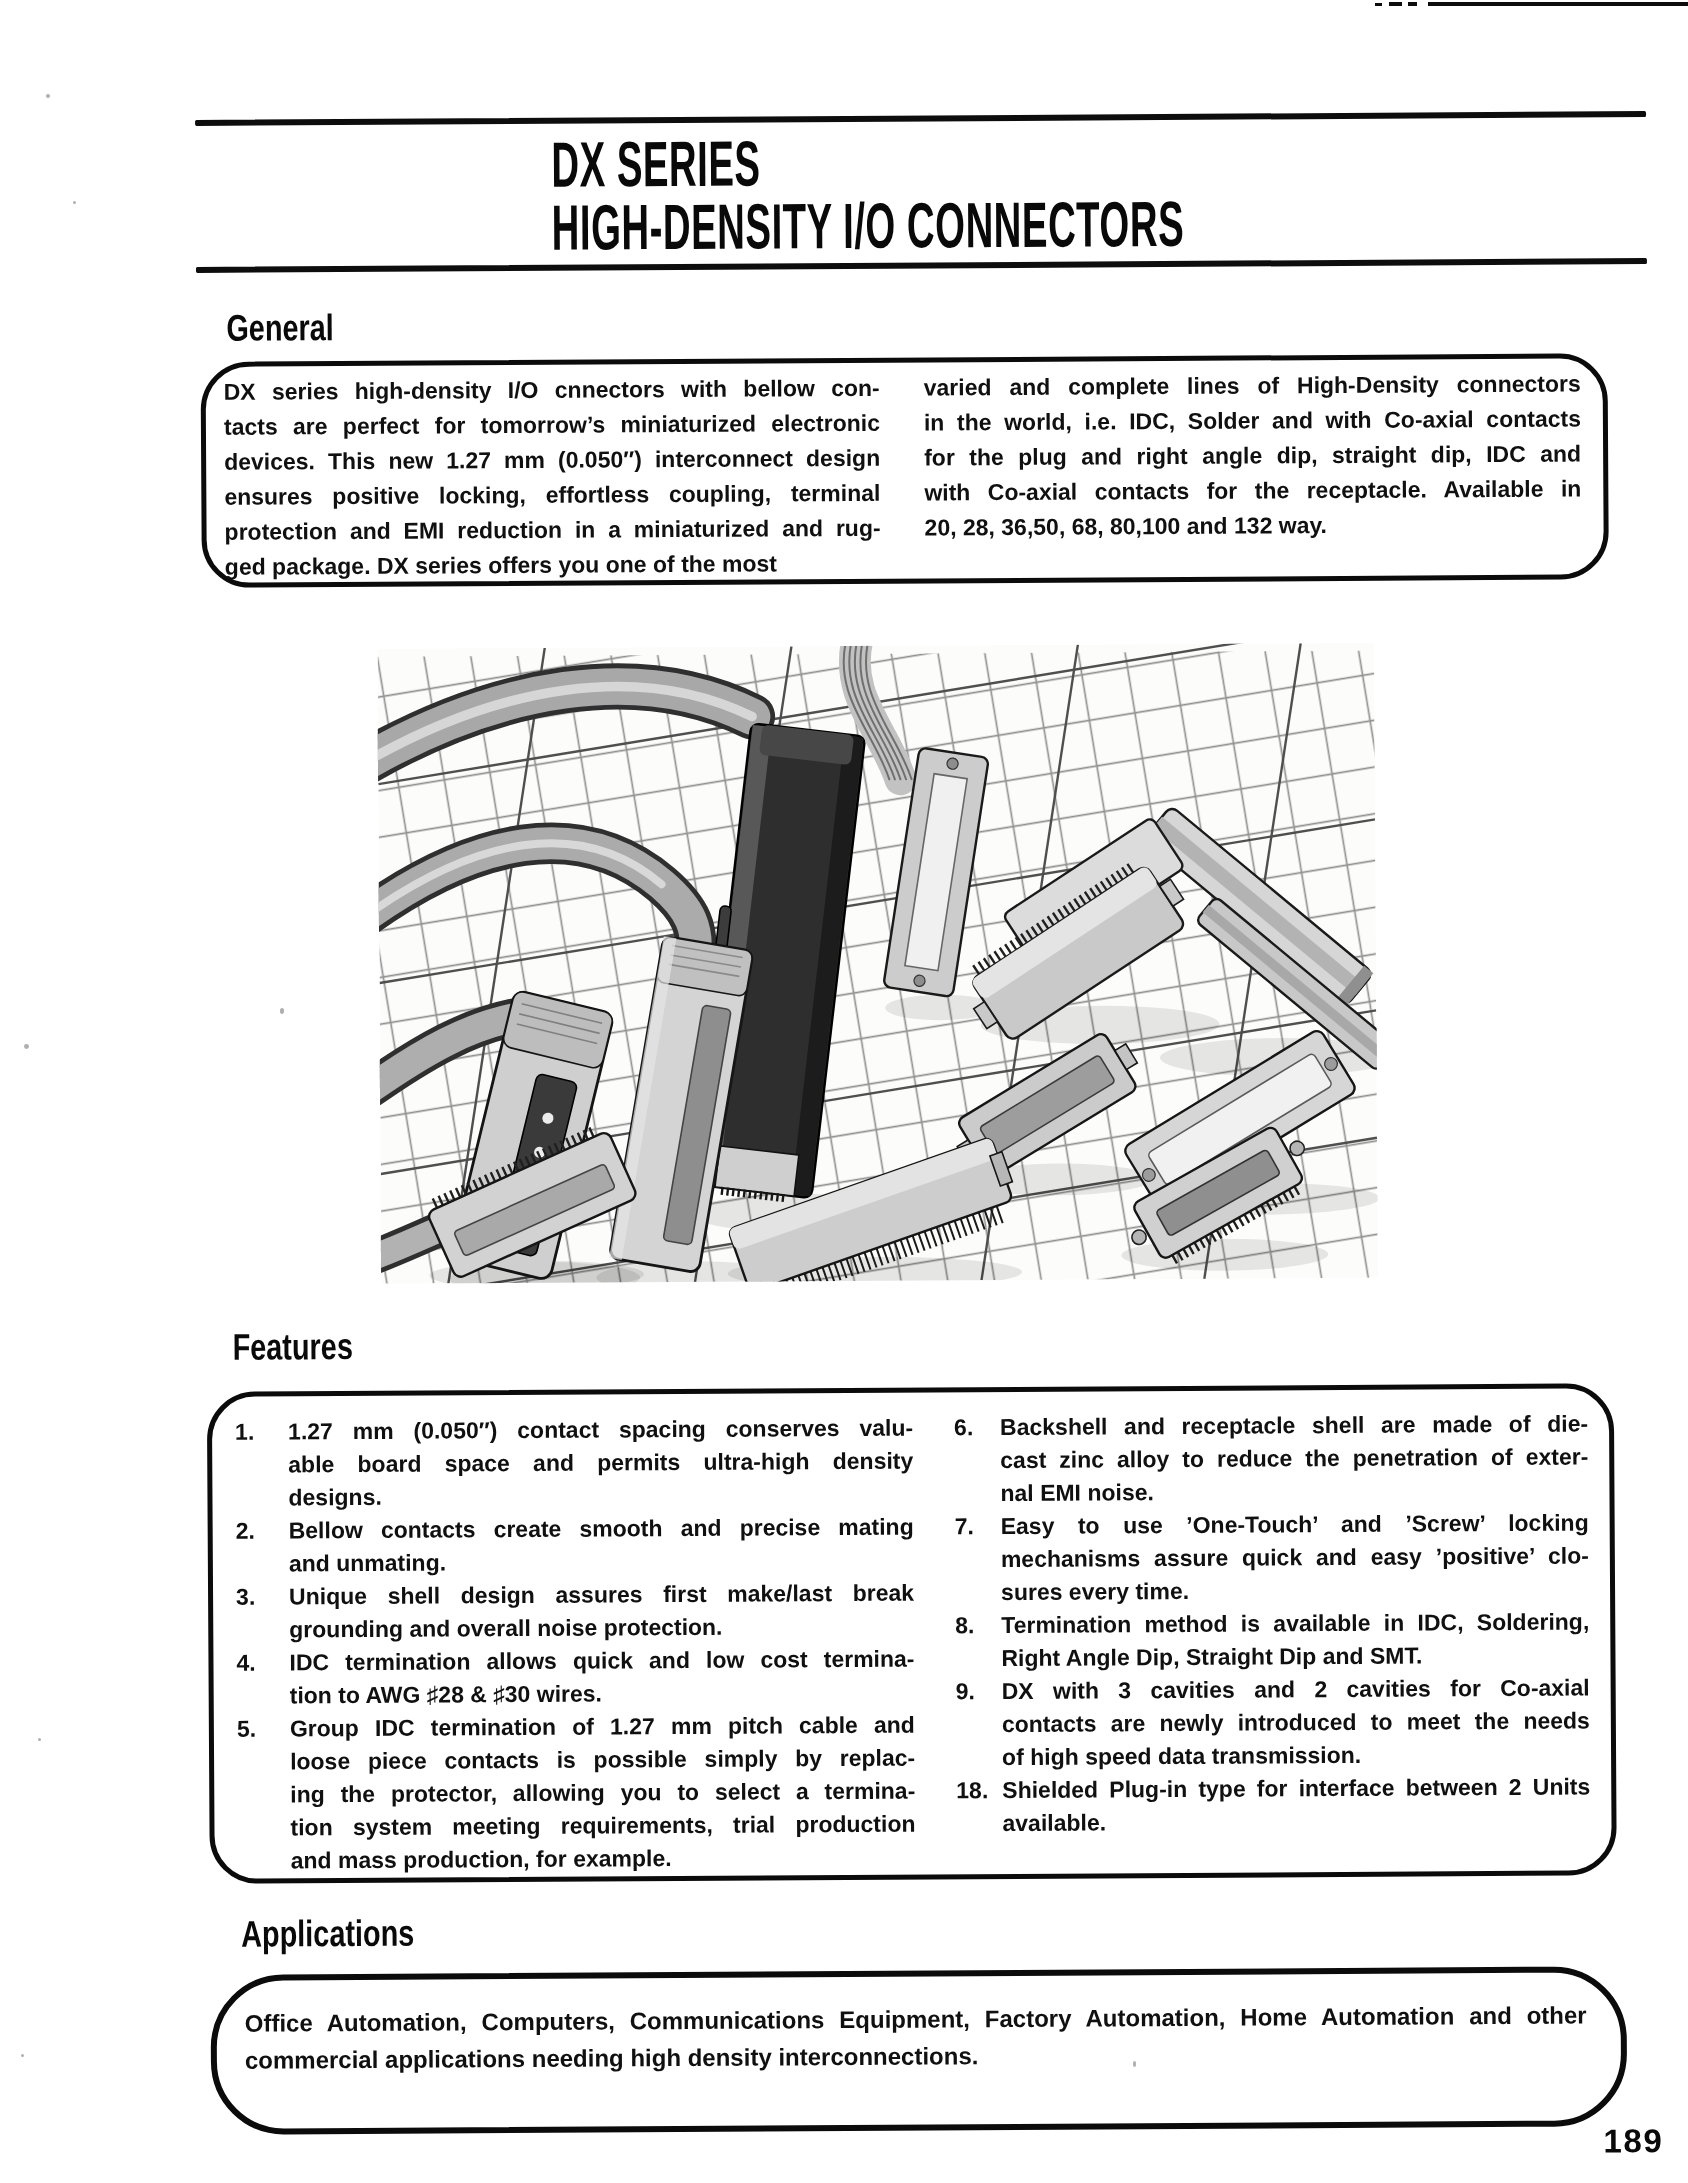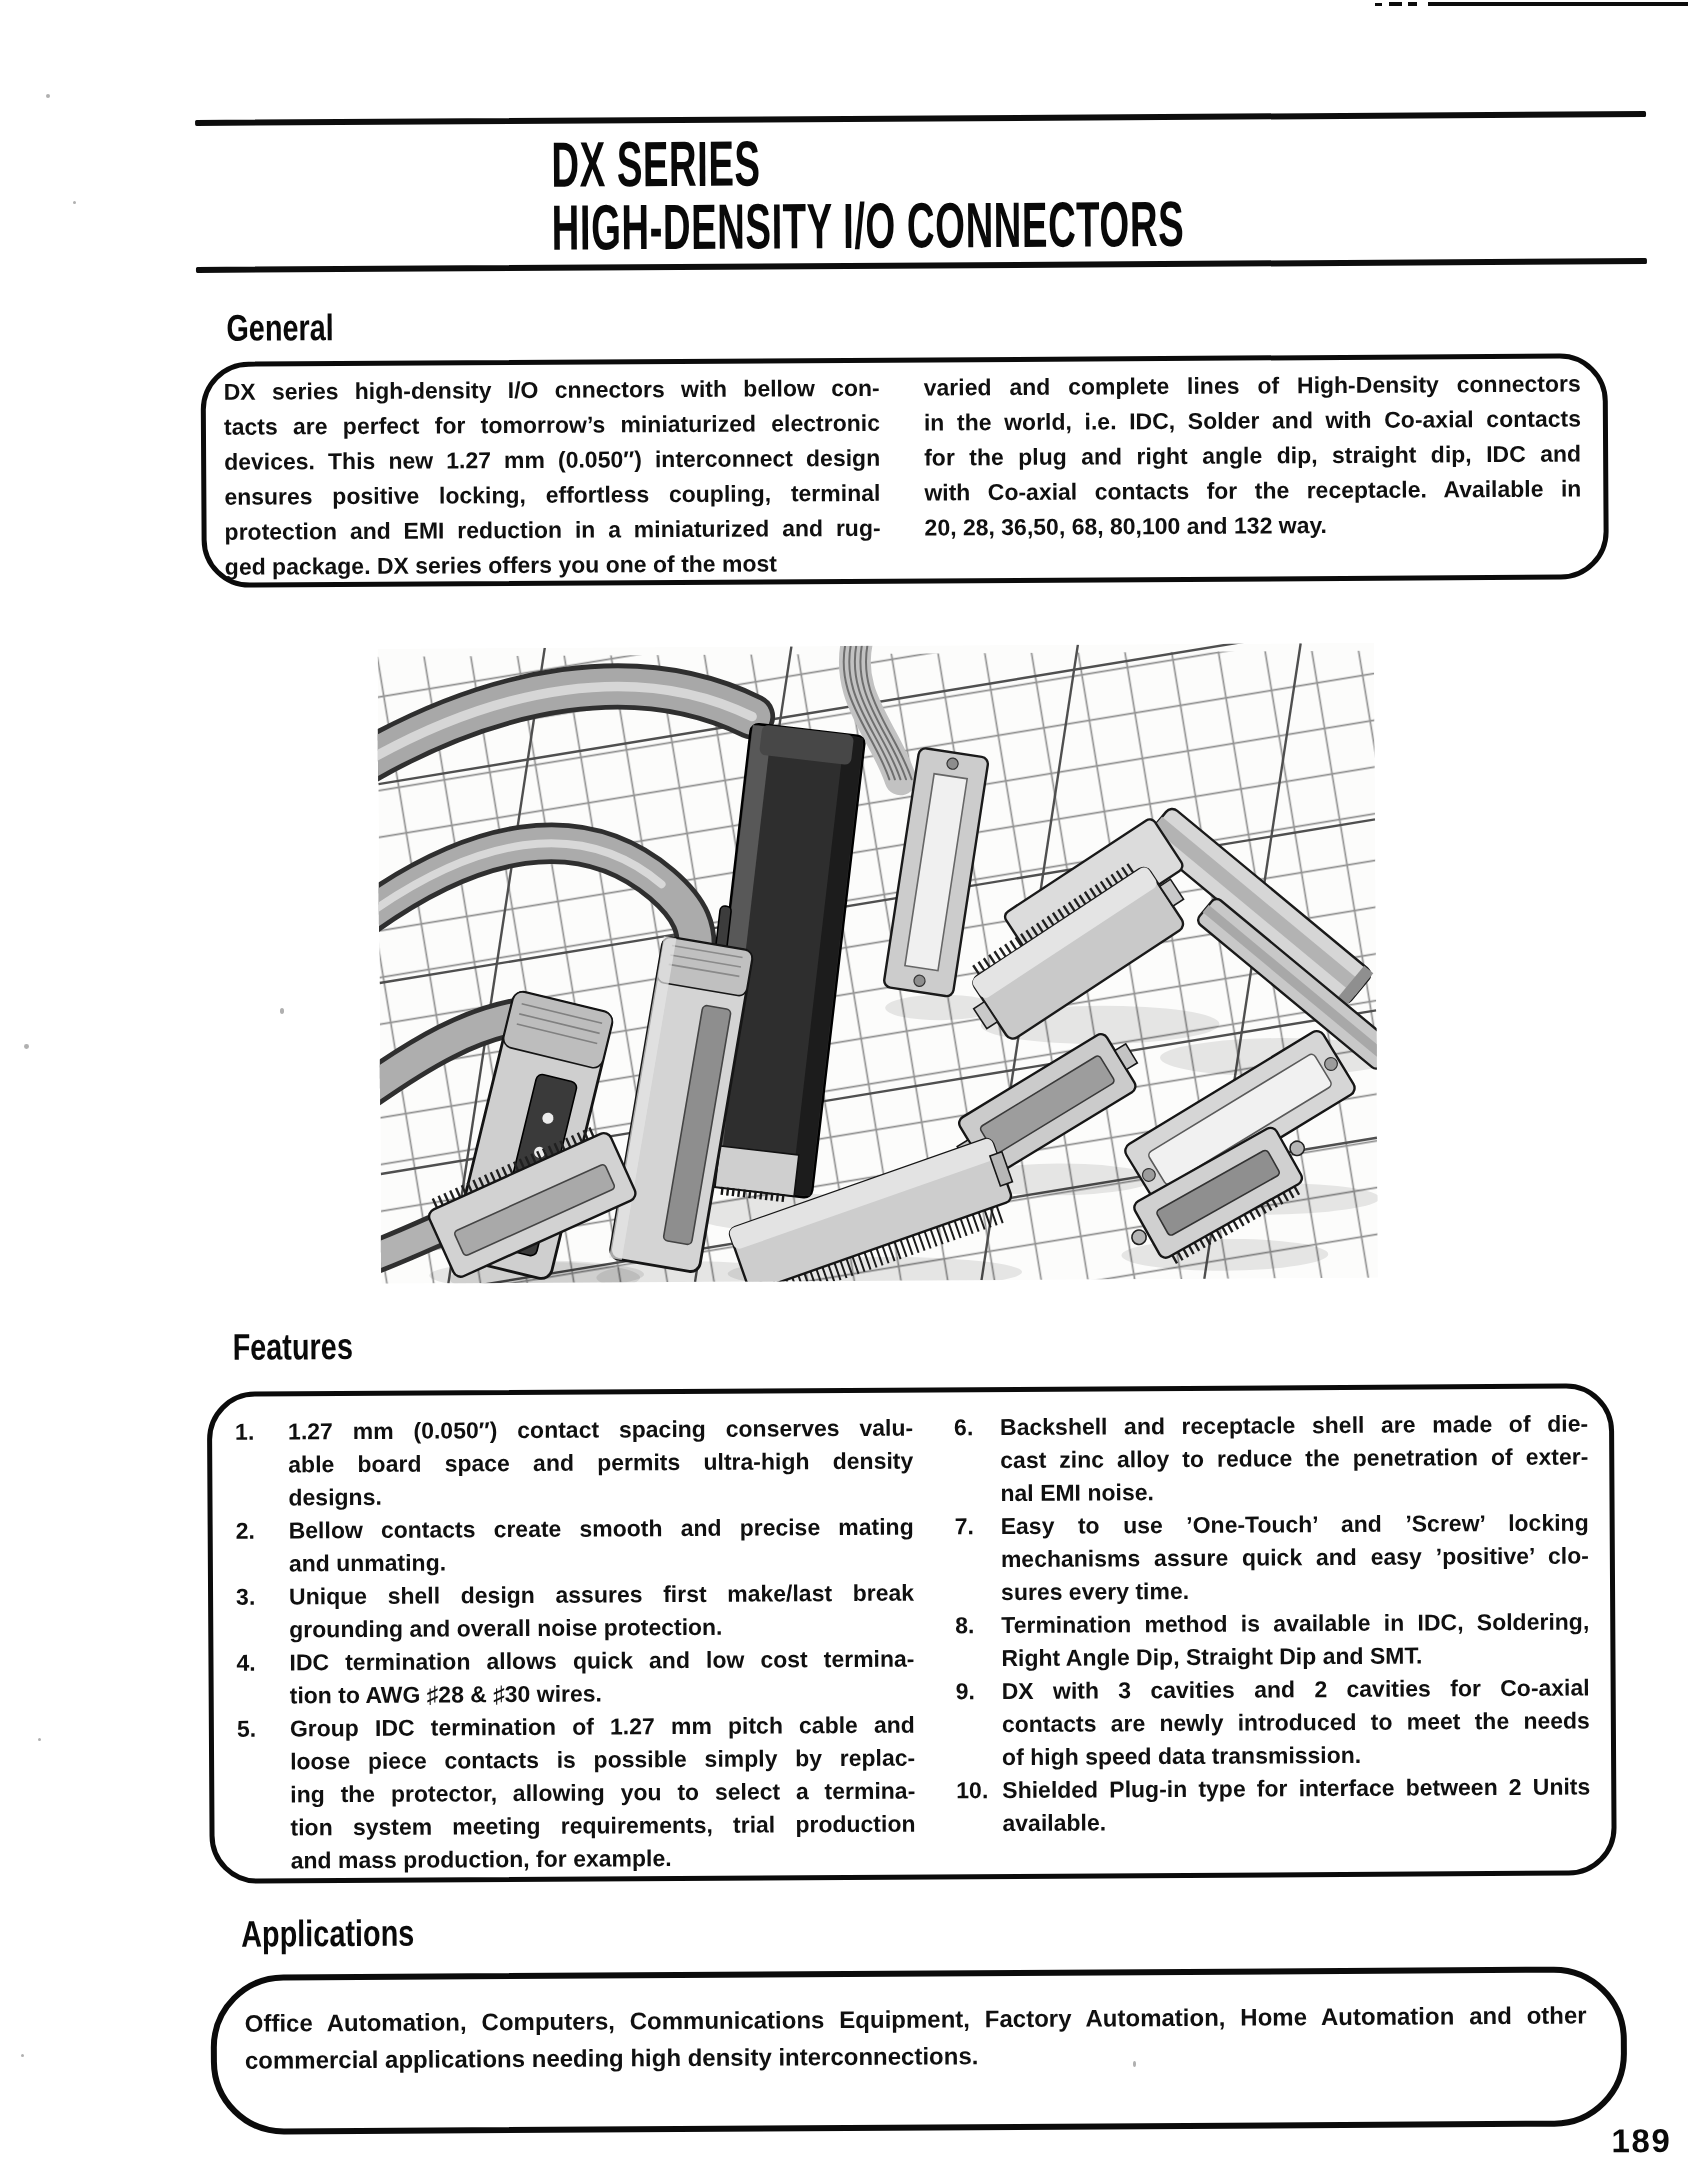--- a/index.html
+++ b/index.html
@@ -311,31 +311,31 @@
     </div>
     <div class="feat">
       <div class="fnum">9.</div>
       <div class="ftxt">
           <div class="jline">DX with 3 cavities and 2 cavities for Co-axial</div>
           <div class="jline">contacts are newly introduced to meet the needs</div>
           <div>of high speed data transmission.</div>
         </div>
     </div>
     <div class="feat">
-      <div class="fnum">10.</div>
+      <div class="fnum">18.</div>
       <div class="ftxt">
           <div class="jline">Shielded Plug-in type for interface between 2 Units</div>
           <div>available.</div>
         </div>
     </div>
   </div>
 
   <div class="heading" style="left:236px;top:1910px;">Applications</div>
   <div class="rbox apps" style="left:205px;top:1971px;width:1404px;height:148px;"></div>
   <div class="appstext" style="left:239px;top:2001px;width:1342px;">
       <div class="jline">Office Automation, Computers, Communications Equipment, Factory Automation, Home Automation and other</div>
       <div>commercial applications needing high density interconnections.</div>
     </div>
 
-  <div class="pagenum" style="left:1597px;top:2127px;margin-left:8px;">189</div>
+  <div class="pagenum" style="left:1597px;top:2127px;">189</div>
 
 </div>
 
 
 </body></html>

